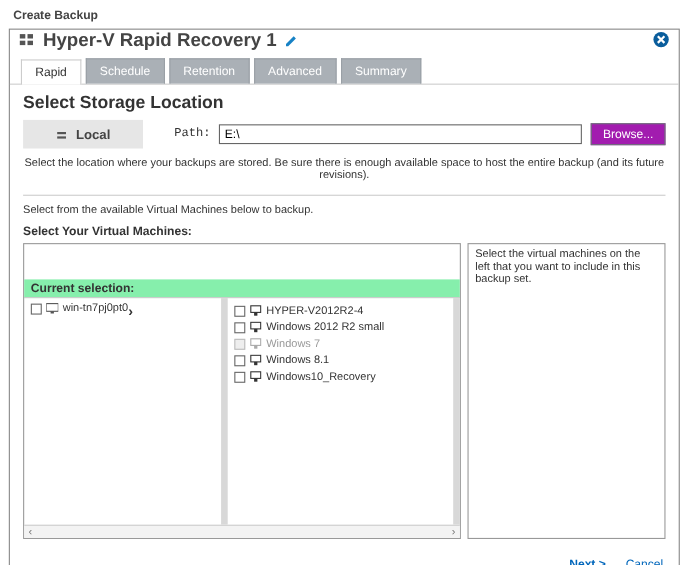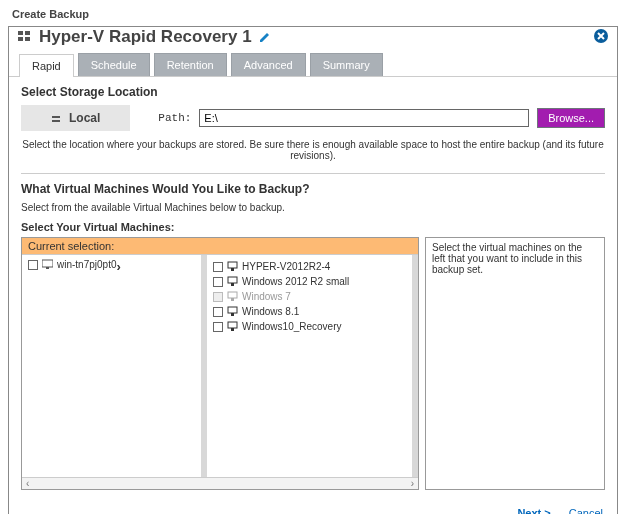--- a/index.html
+++ b/index.html
@@ -7,34 +7,34 @@
 .outer { border: 1px solid #888; height: 502px; padding: 0; display: flex; flex-direction: column; }
 .main-title { font-size: 11px; font-weight: bold; color: #444; padding: 4px 4px 6px 4px; }
 .header-row { display: flex; align-items: center; justify-content: space-between; padding: 0 8px 6px 8px; }
 .backup-name { font-size: 17px; font-weight: bold; color: #444; display: flex; align-items: center; gap: 6px; }
 .backup-icon svg, .edit-icon svg { display: block; }
 .close-btn { cursor: pointer; }
 .tabs { display: flex; gap: 0; padding: 0 10px; border-bottom: 1px solid #ccc; }
 .tab { padding: 5px 12px; font-size: 11px; background: #aab0b6; color: #fff; border: 1px solid #9aa0a6; border-bottom: none; margin-right: 4px; cursor: pointer; }
 .tab.active { background: #fff; color: #333; border-color: #ccc; position: relative; top: 1px; }
 .content { padding: 8px 12px; flex: 1; display: flex; flex-direction: column; overflow: hidden; }
-.section-title { font-weight: bold; font-size: 12px; margin-bottom: 6px; }
+.section-title { font-weight: bold; font-size: 16px; margin-bottom: 6px; }
 .storage-row { display: flex; align-items: center; gap: 8px; margin-bottom: 4px; }
 .local-box { background: #e6e6e6; padding: 6px 30px; display: flex; align-items: center; gap: 8px; font-weight: bold; color: #444; font-size: 12px; }
 .local-icon { width: 10px; height: 10px; }
 .path-label { color: #333; font-size: 11px; margin-left: 20px; font-family: Liberation Mono, monospace; }
 .path-input { flex: 1; border: 1px solid #666; height: 18px; padding: 1px 4px; font-size: 11px; background: #fff; }
 .browse-btn { background: #a21caf; color: #fff; border: 1px solid #6e747a; padding: 3px 10px; font-size: 11px; cursor: pointer; }
 .hint { font-size: 10px; color: #333; text-align: center; margin: 4px 0 8px 0; }
 hr.sep { border: none; border-top: 1px solid #ccc; margin: 4px 0 8px 0; }
 .subtext { font-size: 10px; color: #333; margin-bottom: 8px; }
 .vm-label { font-weight: bold; font-size: 11px; margin-bottom: 4px; }
 .vm-area { display: flex; gap: 6px; flex: 1; min-height: 0; }
 .vm-tree { border: 1px solid #999; flex: 1; display: flex; flex-direction: column; min-width: 0; }
-.tree-header { background: #fdba74; font-weight: normal; font-size: 11px; padding: 2px 6px; border-bottom: 1px solid #ccc; }
+.tree-header { background: #86efac; font-weight: bold; font-size: 11px; padding: 2px 6px; border-bottom: 1px solid #ccc; margin-top: 32px; }
 .tree-body { flex: 1; display: flex; min-height: 0; }
 .host-col { width: 185px; border-right: 6px solid #d8d8d8; padding: 4px 6px; display: flex; justify-content: flex-start; align-items: start; }
 .host-item { display: flex; align-items: center; gap: 4px; font-size: 10px; }
 .chev { font-size: 13px; color: #333; font-weight: bold; cursor: pointer; }
 .vm-col { flex: 1; border-right: 6px solid #d8d8d8; padding: 4px 6px; overflow: hidden; }
 .vm-item { display: flex; align-items: center; gap: 4px; font-size: 10px; padding: 2px 0; color: #333; }
 .vm-item.disabled { color: #999; }
 .cb { width: 10px; height: 10px; border: 1px solid #666; flex-shrink: 0; }
 .cb.dis { border-color: #bbb; background: #eee; }
 .scroll-row { border-top: 1px solid #ccc; background: #f3f3f3; display: flex; justify-content: space-between; padding: 0 4px; font-size: 10px; color: #777; }
@@ -97,21 +97,20 @@
         <span>Local</span>
       </div>
       <span class="path-label">Path:</span>
       <input class="path-input" type="text" value="E:\" style="">
       <button class="browse-btn">Browse...</button>
     </div>
     <div class="hint">Select the location where your backups are stored. Be sure there is enough available space to host the entire backup (and its future revisions).</div>
 
     <hr class="sep">
 
-    <div class="section-title">What Virtual Machines Would You Like to Backup?</div>
     <div class="subtext">Select from the available Virtual Machines below to backup.</div>
     <div class="vm-label">Select Your Virtual Machines:</div>
 
     <div class="vm-area">
       <div class="vm-tree">
         <div class="tree-header">Current selection:</div>
         <div class="tree-body">
           <div class="host-col">
             <div class="host-item">
               <span class="cb"></span>

